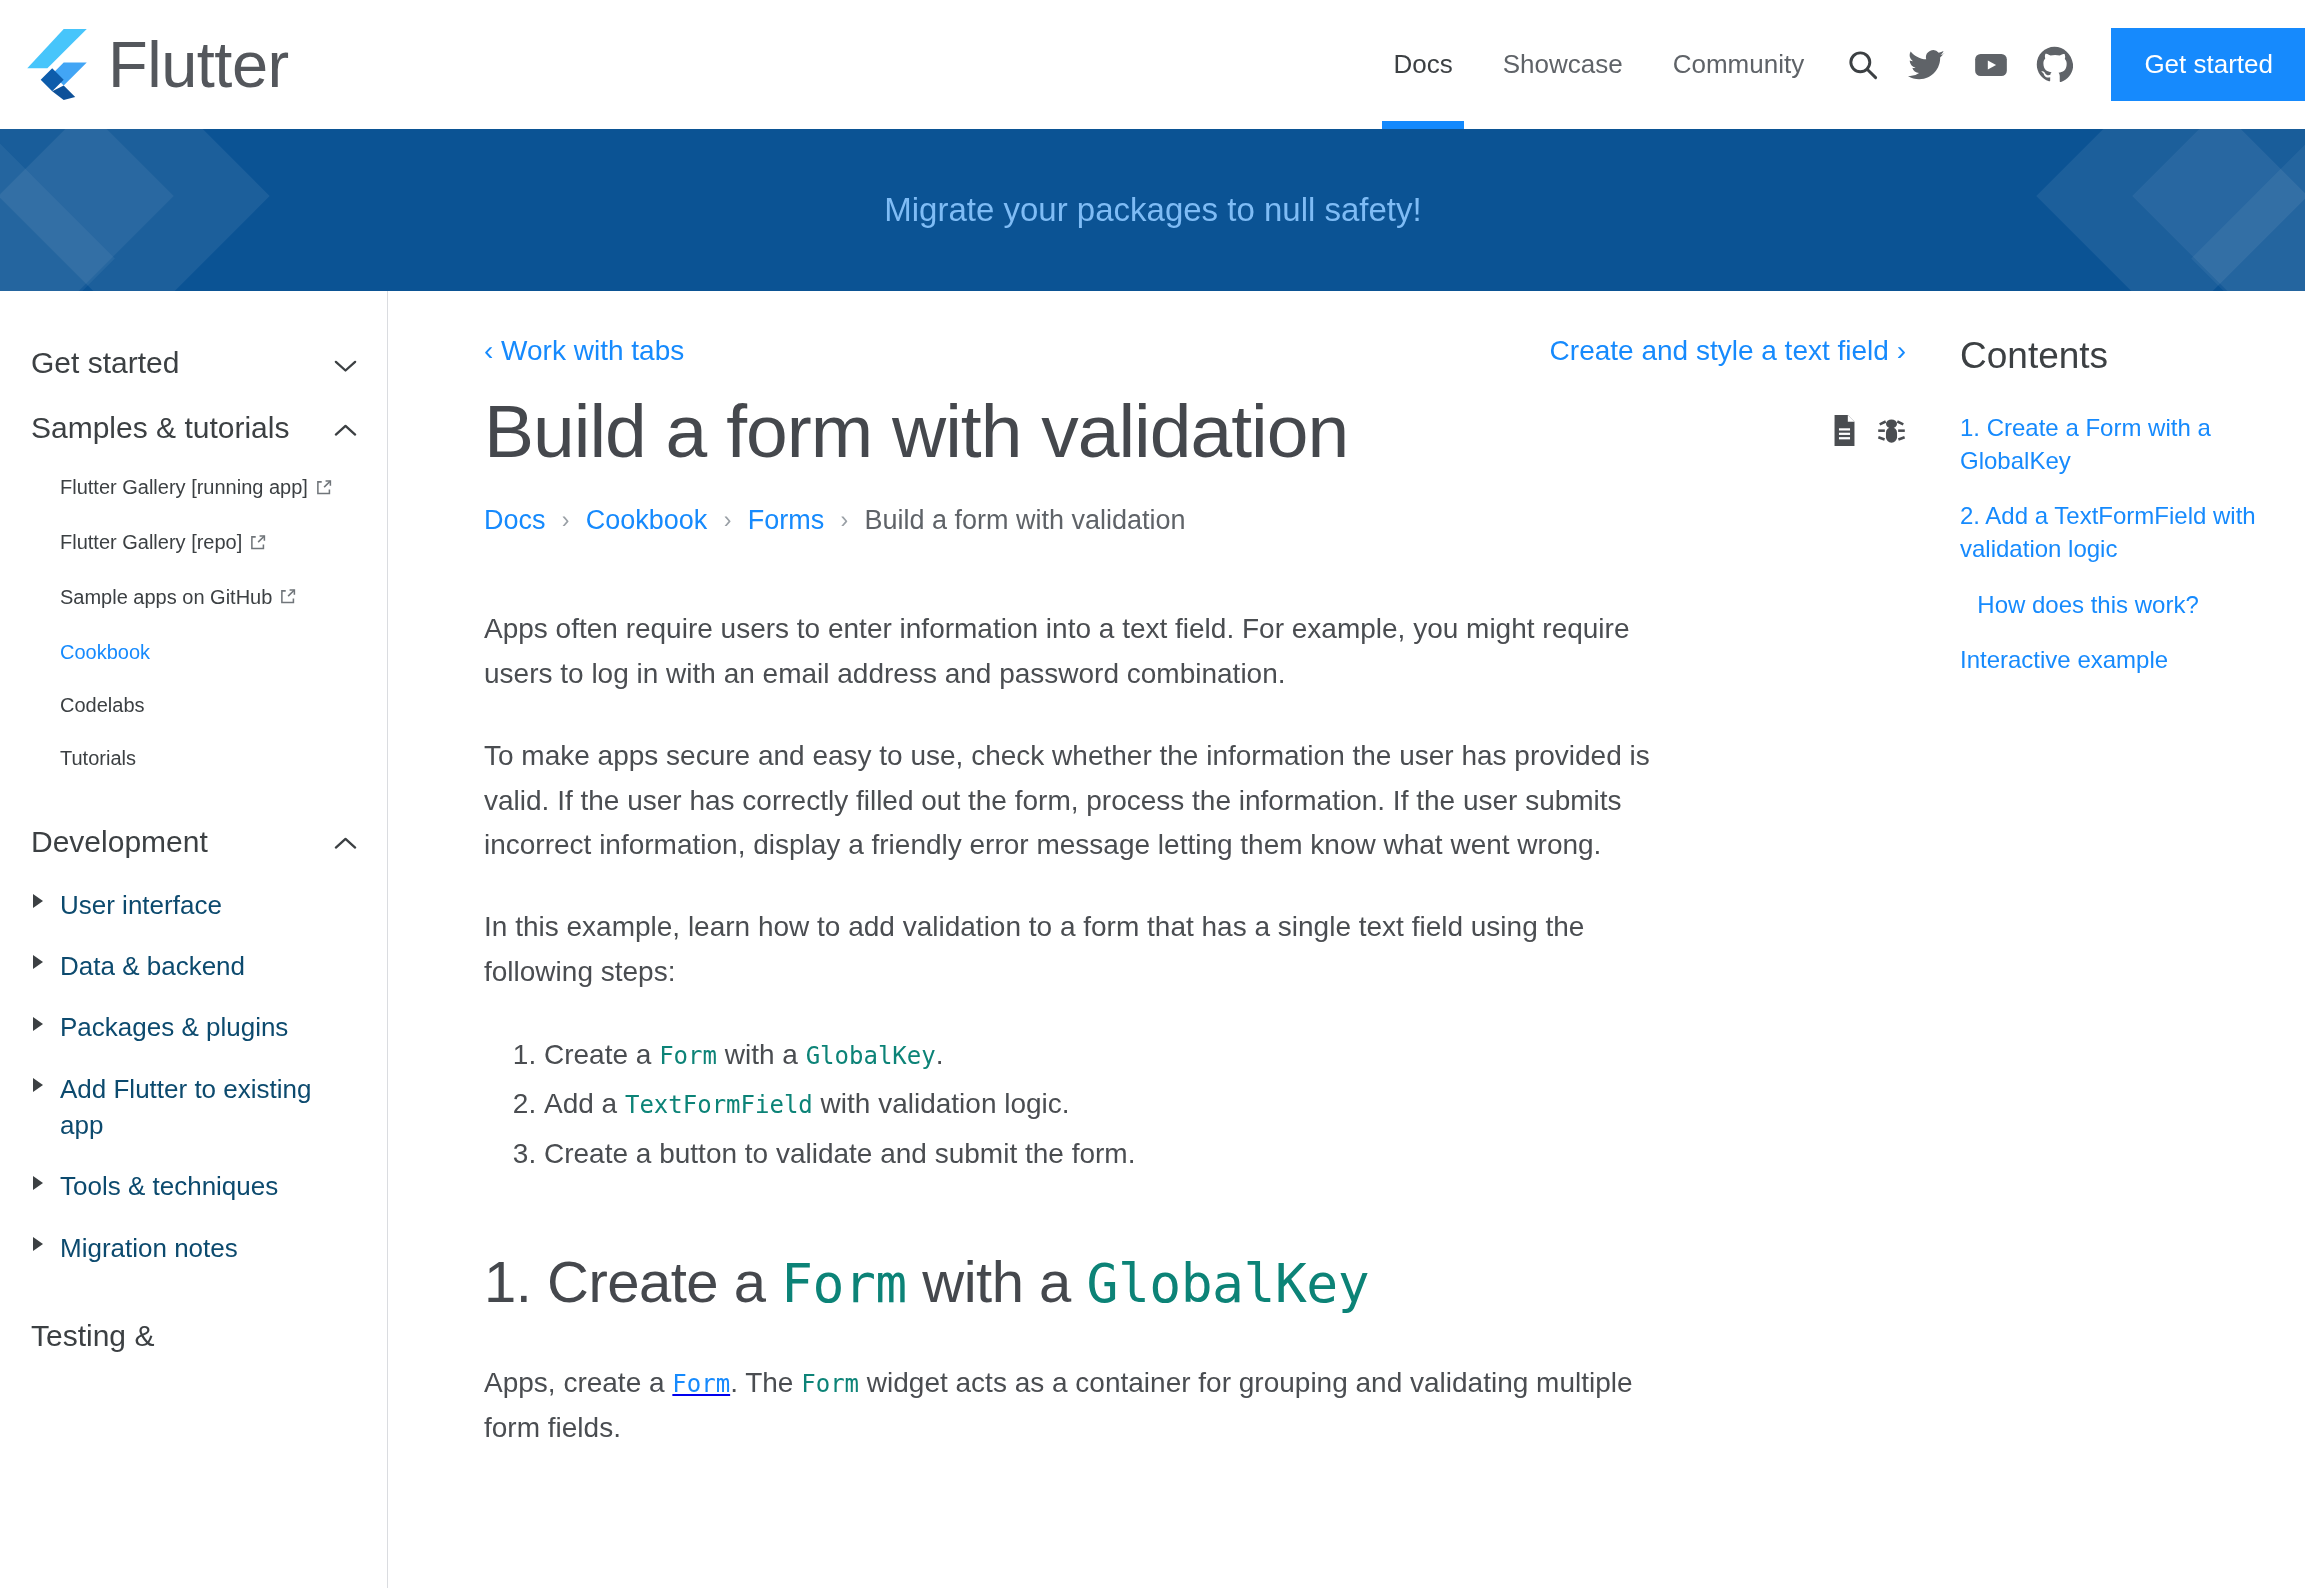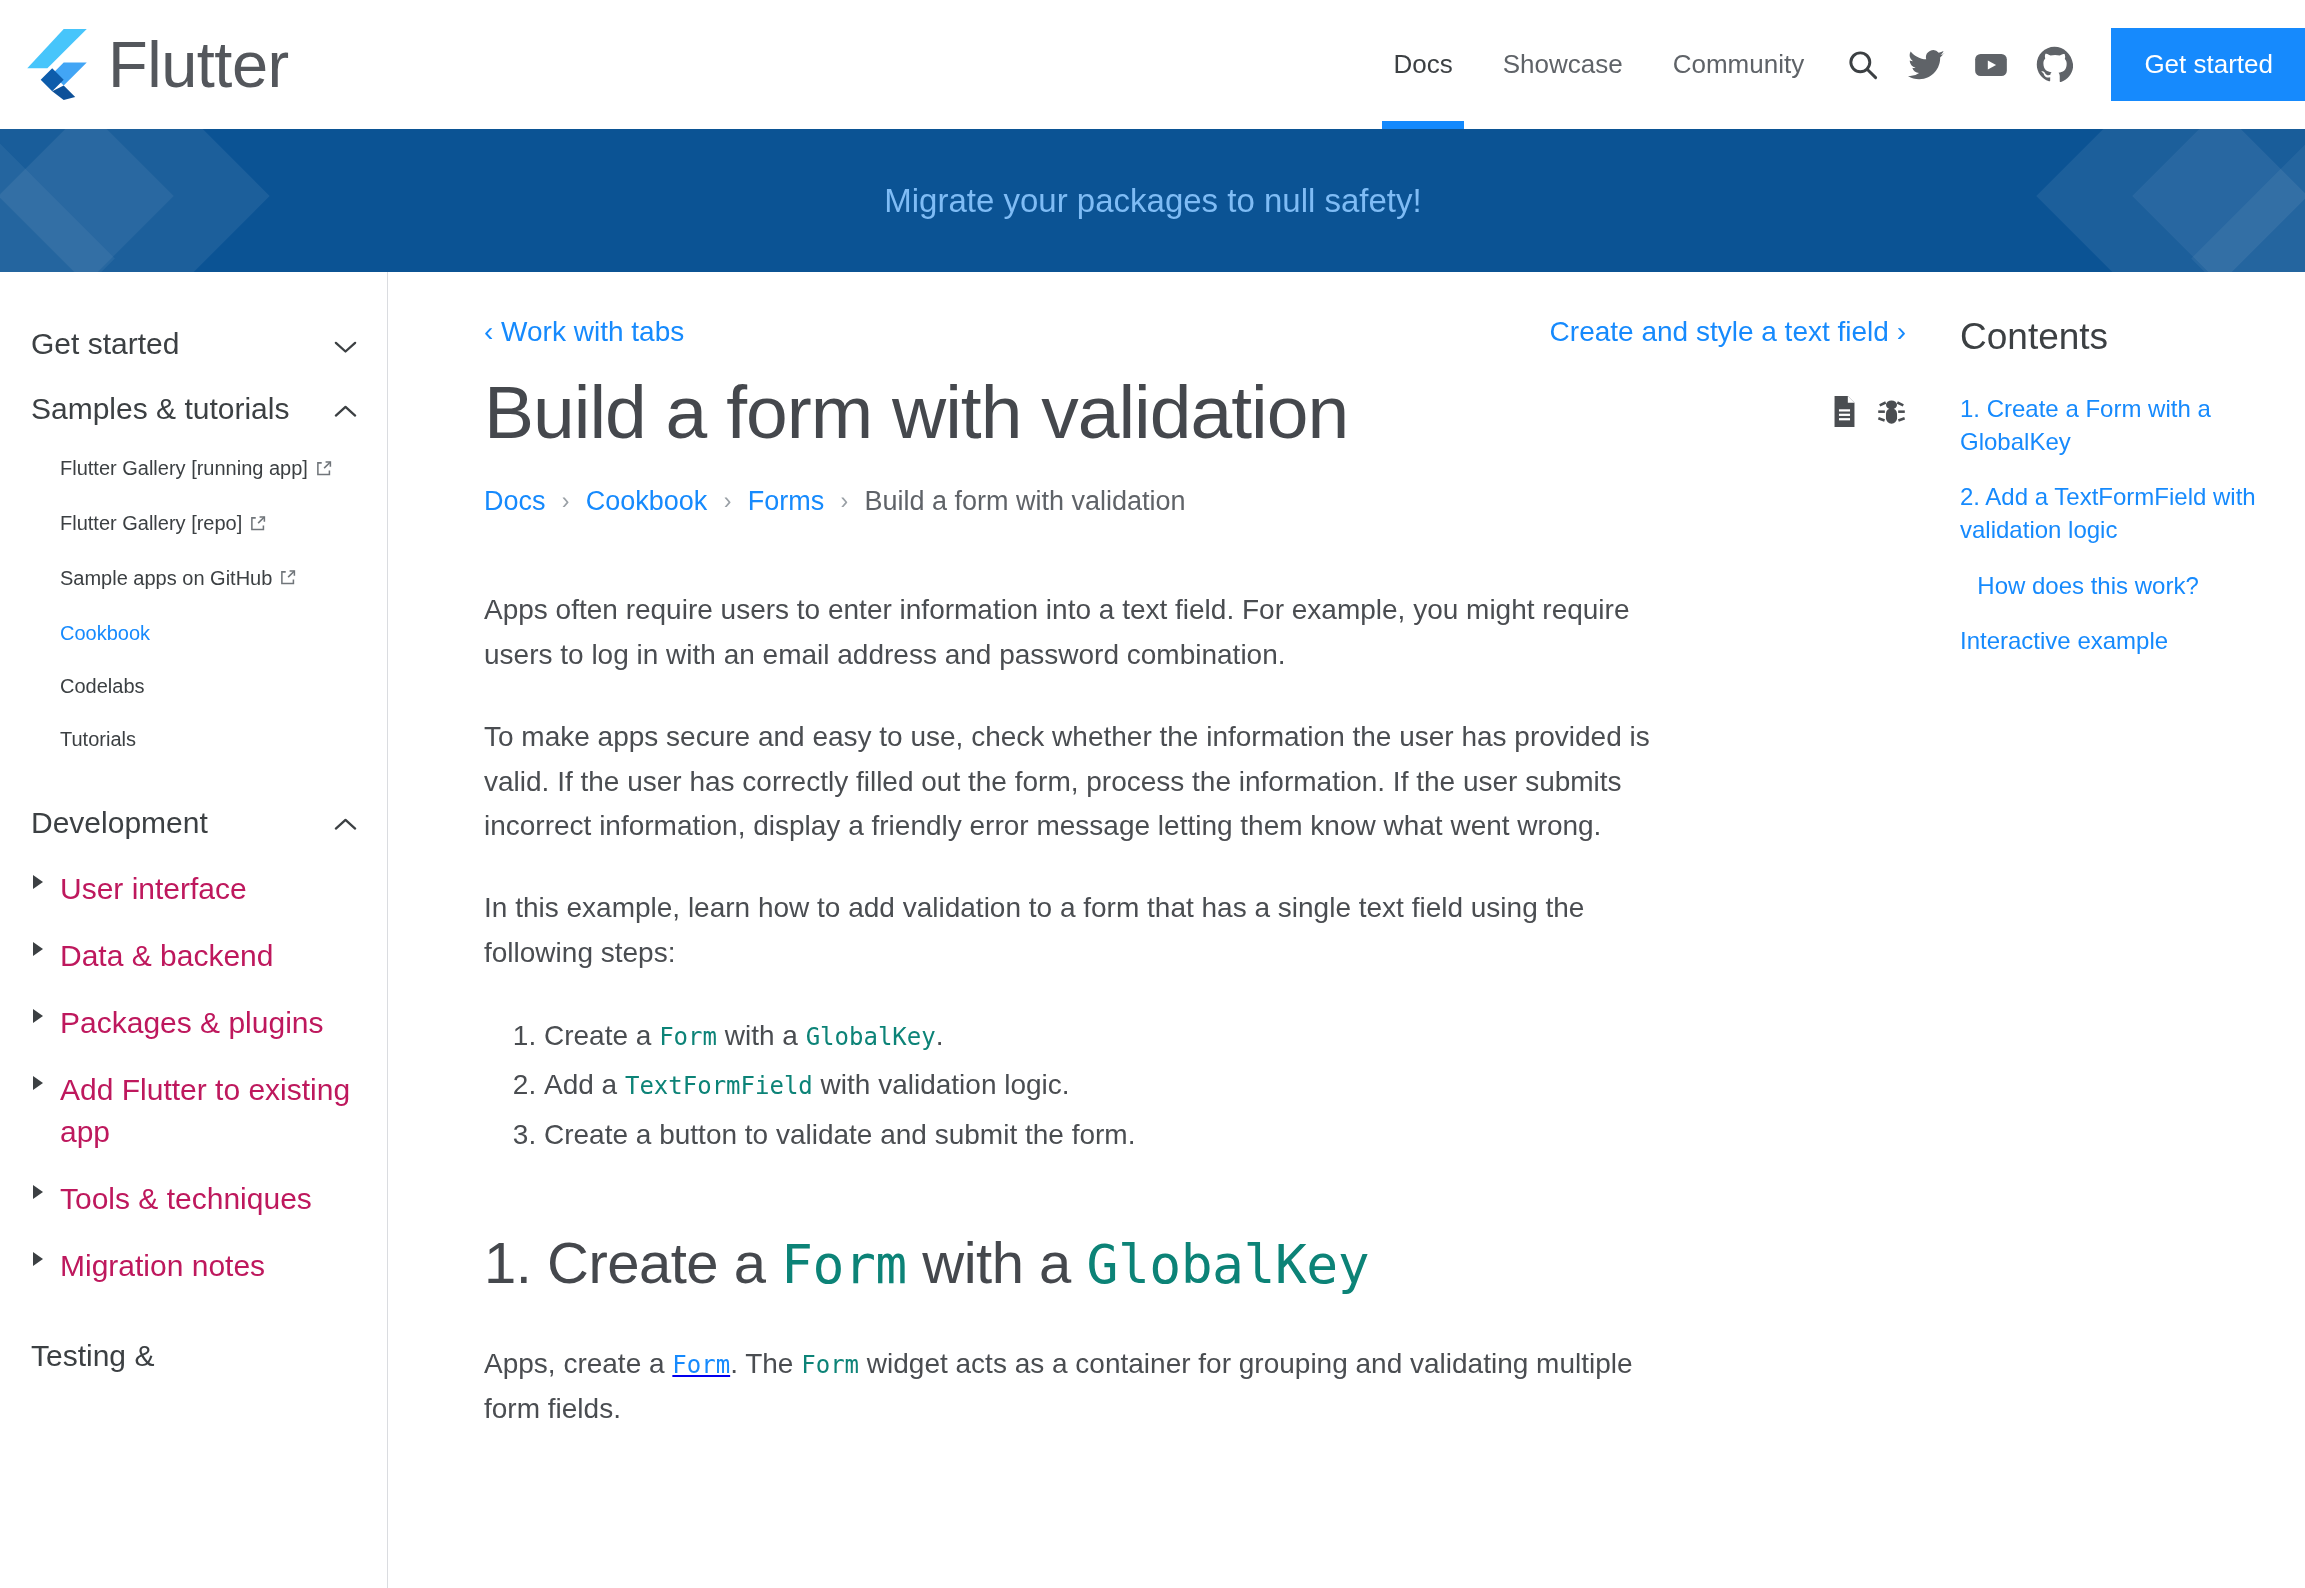--- a/index.html
+++ b/index.html
@@ -80,21 +80,21 @@
     text-decoration: none;
     white-space: nowrap;
     border: none;
     cursor: pointer;
     font-family: "Liberation Sans", sans-serif;
   }
 
   
   .banner {
     position: relative;
-    height: 143px;
+    height: 162px;
     background: #0b5394;
     overflow: hidden;
     display: flex;
     align-items: center;
     justify-content: center;
   }
   .banner-deco {
     position: absolute;
     top: 0; bottom: 0;
     width: 288px;
@@ -150,22 +150,22 @@
     font-size: 20px;
     color: #3c4043;
     text-decoration: none;
     padding: 12.5px 0 12.5px 29px;
     line-height: 1.4;
   }
   .side-sub.active { color: #168afd; }
   .ext-icon { display: inline-block; vertical-align: -1.9px; margin-left: 6.7px; }
   .side-sub-tri {
     display: block;
-    font-size: 30px;
-    color: #be185d;
+    font-size: 26px;
+    color: #0c4a6e;
     text-decoration: none;
     padding: 12.5px 0 12.5px 29px;
     line-height: 1.4;
     position: relative;
   }
   .side-sub-tri .tri {
     position: absolute;
     left: 1.9px;
     top: 20px;
     width: 0; height: 0;

